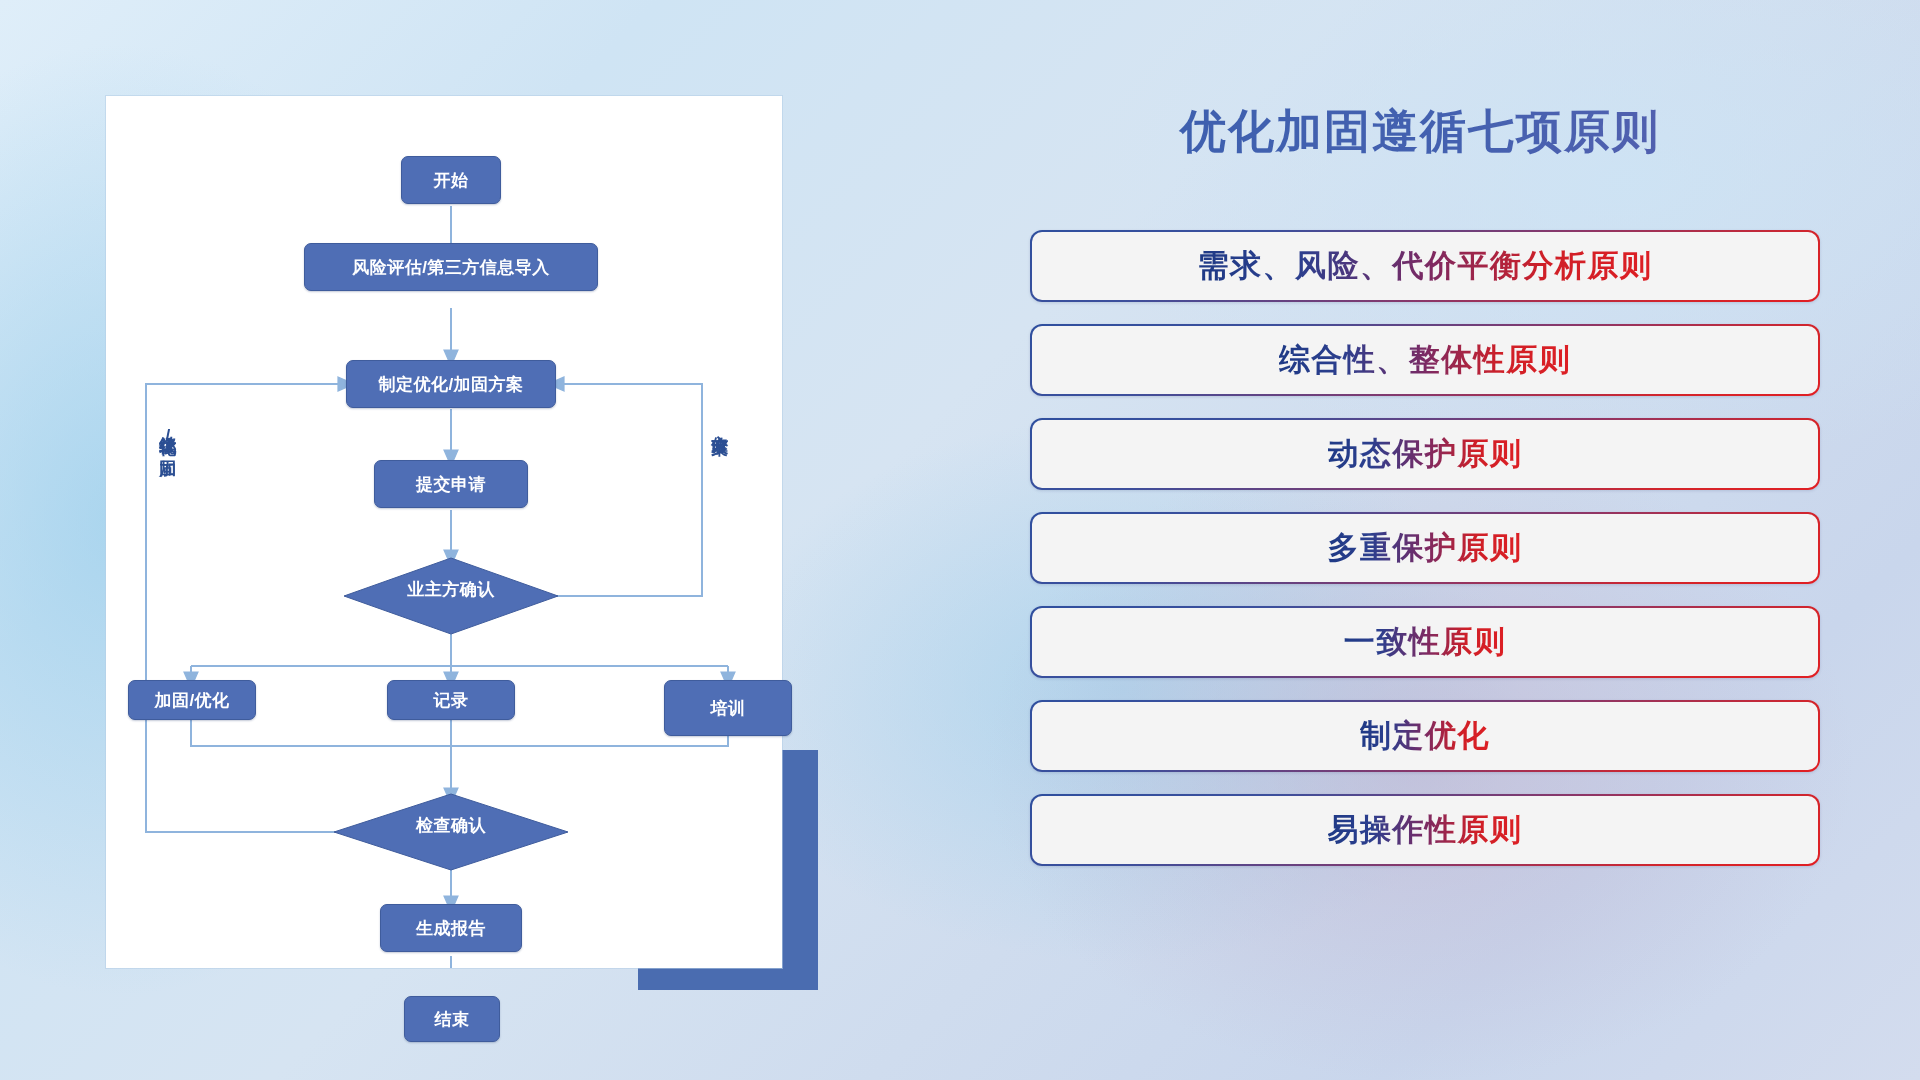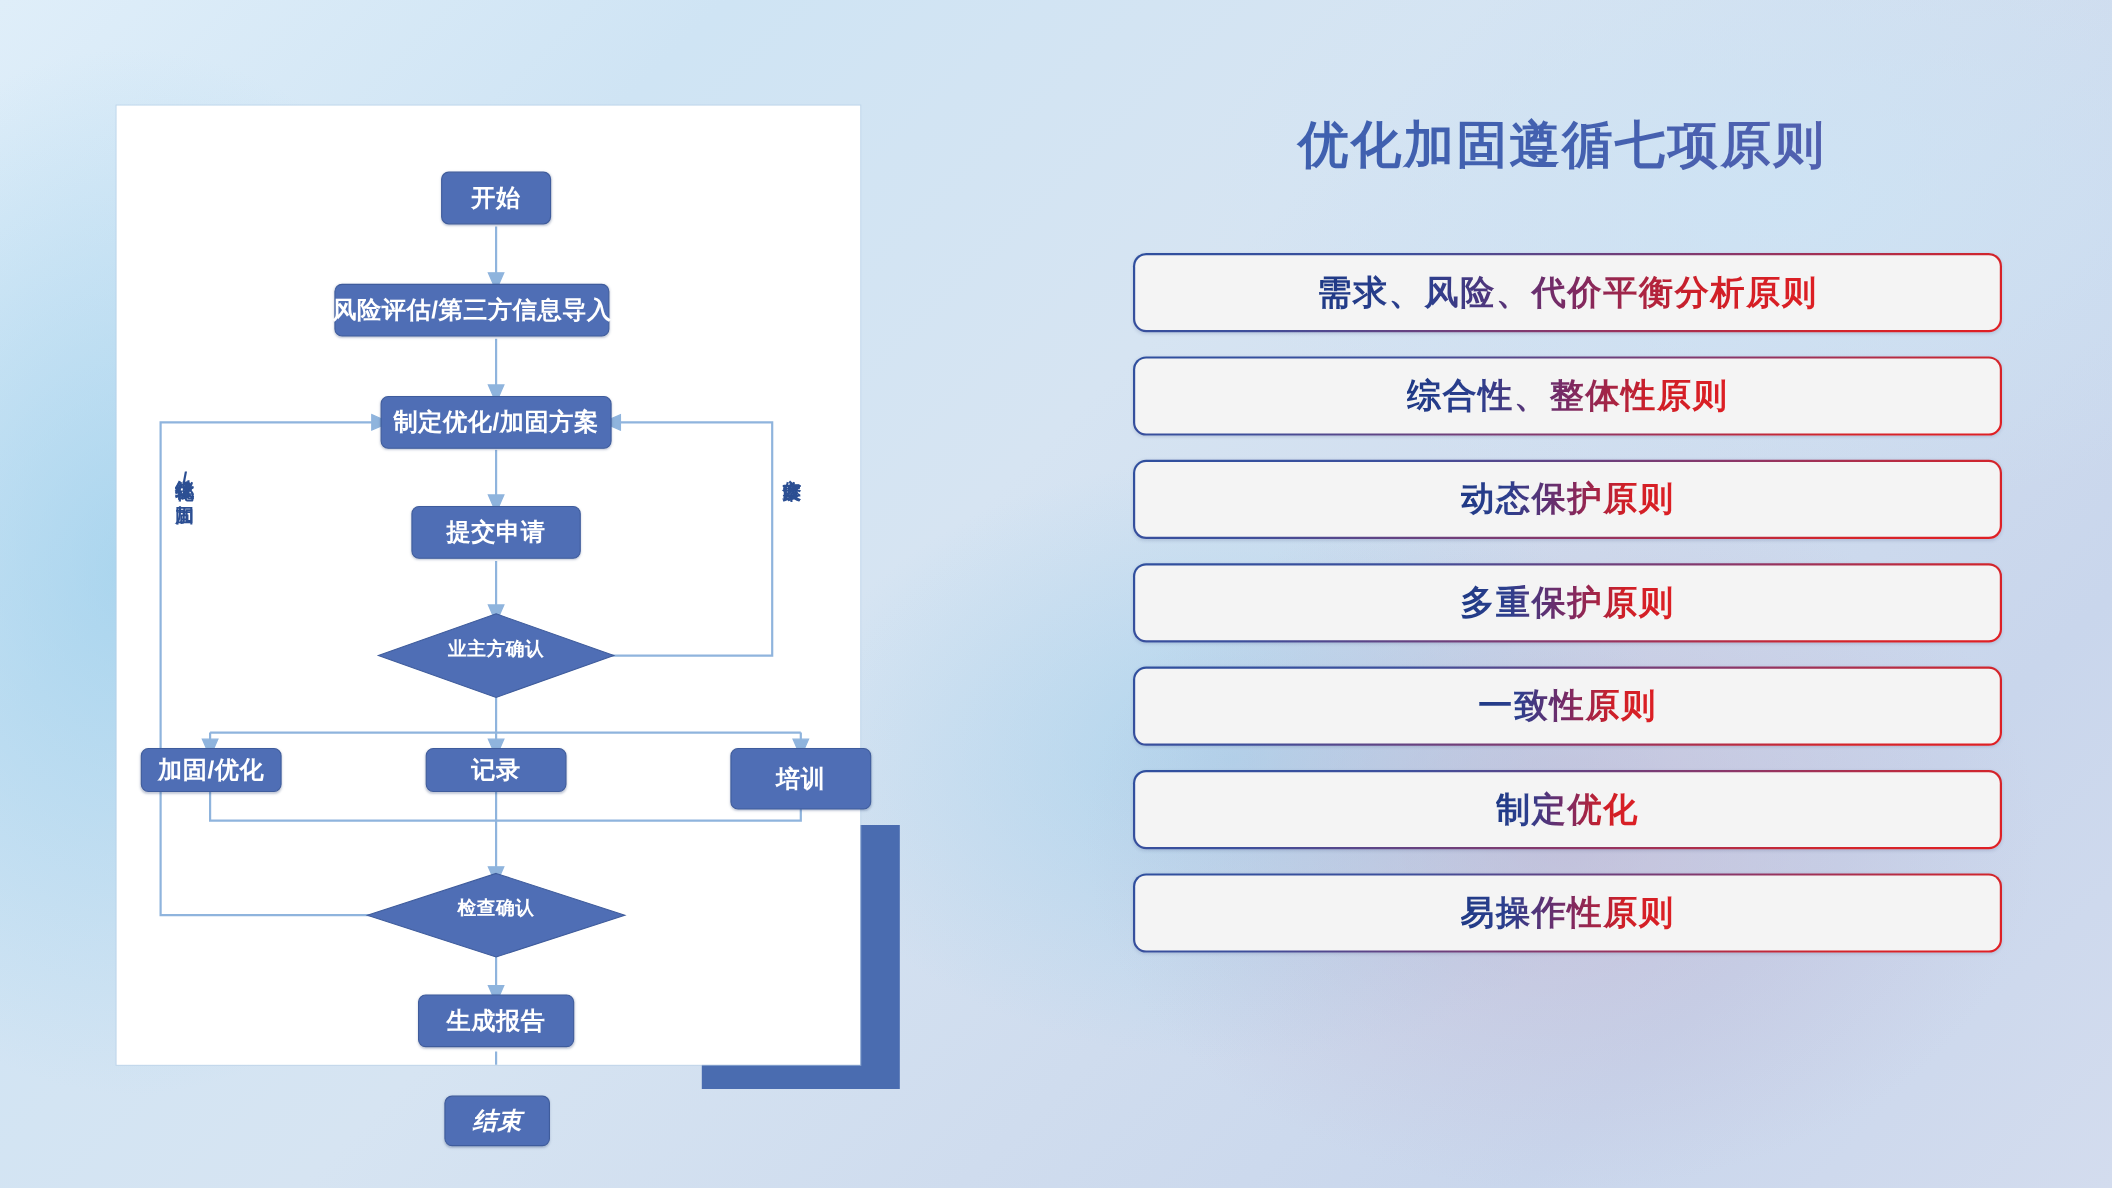--- a/index.html
+++ b/index.html
@@ -49,21 +49,21 @@
     inset: 0;
   }
   .flow svg { position: absolute; left: 0; top: 0; }
 
   .node {
     position: absolute;
     background: #4f6eb5;
     border: 1px solid #3f5c9c;
     border-radius: 7px;
     color: #ffffff;
-    font-size: 22px;
+    font-size: 17px;
     font-weight: 700;
     display: flex;
     align-items: center;
     justify-content: center;
     letter-spacing: 0.5px;
     white-space: nowrap;
     box-shadow: 0 1px 2px rgba(40,60,110,0.28);
   }
 
   .diamond-label {
@@ -222,21 +222,21 @@
         <line x1="345" y1="859" x2="345" y2="859" stroke="none"></line>
         <line x1="345" y1="859" x2="345" y2="806" stroke="none"></line>
         <line x1="345" y1="860" x2="345" y2="908" stroke="none"></line>
         <line x1="345" y1="860" x2="345" y2="897" stroke="#8fb4dd" stroke-width="2" marker-end="url(#ah2)"></line>
       </svg>
 
       <div class="node" style="left:295px; top:60px; width:100px; height:48px;">
         <span>开始</span>
       </div>
 
-      <div class="node" style="left:198px; top:162px; width:250px; height:48px;">
+      <div class="node" style="left:198px; top:147px; width:294px; height:48px;">
         <span>风险评估/第三方信息导入</span>
       </div>
 
       <div class="node" style="left:240px; top:264px; width:210px; height:48px;">
         <span>制定优化/加固方案</span>
       </div>
 
       <div class="node" style="left:268px; top:364px; width:154px; height:48px;">
         <span>提交申请</span>
       </div>
@@ -258,21 +258,21 @@
       </div>
 
       <div class="diamond-label" style="left:245px; top:718px; width:200px; height:36px;">
         <span>检查确认</span>
       </div>
 
       <div class="node" style="left:274px; top:808px; width:142px; height:48px;text-align:center;">
         <span>生成报告</span>
       </div>
 
-      <div class="node" style="left:298px; top:900px; width:96px; height:46px;font-style:italic;">
+      <div class="node" style="left:298px; top:900px; width:96px; height:46px;">
         <span>结束</span>
       </div>
 
       <div class="vlabel" style="left:52px; top:326px;">
         <span>继续优化/加固</span>
       </div>
 
       <div class="vlabel" style="left:604px; top:326px;">
         <span>方案修改</span>
       </div>

